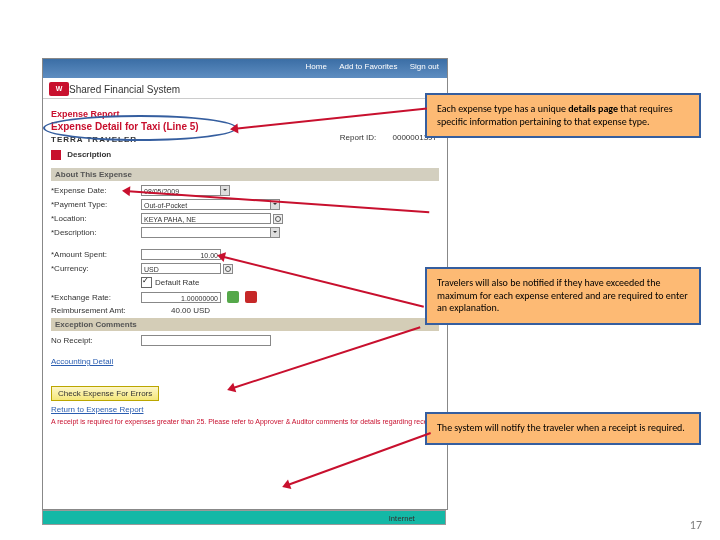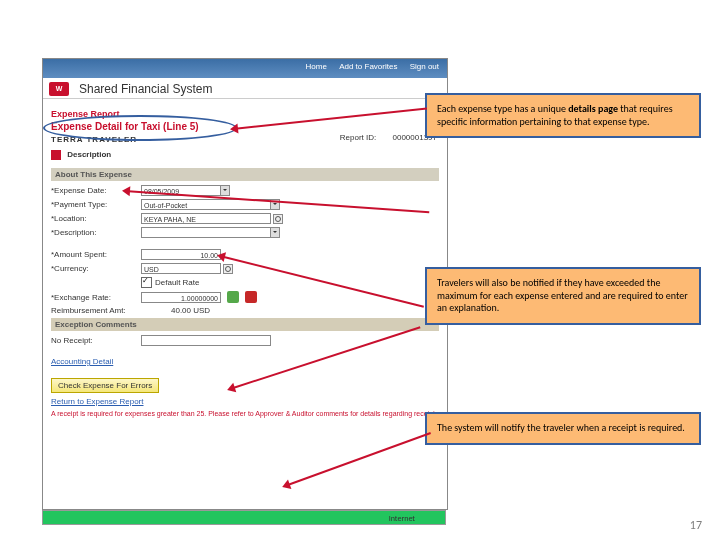--- a/index.html
+++ b/index.html
@@ -3,21 +3,21 @@
 <meta charset="utf-8">
 <style>
 html,body{margin:0;padding:0;font-family:Calibri,Arial,sans-serif;background:#fff}
 .slide{width:720px;height:540px;position:relative;background:#fff;overflow:hidden}
 .slide-title{position:absolute;top:8px;left:0;width:720px;text-align:center;font-size:24px;color:#000}
 .screenshot{position:absolute;left:42px;top:58px;width:404px;height:450px;border:1px solid #888;background:#fff;font-family:Tahoma,Arial,sans-serif;font-size:8px;color:#333}
 .ss-topbar{height:16px;background:linear-gradient(#3b6ea5,#5e8dc1);text-align:right;color:#fff;font-size:8px;padding:3px 8px 0 0}
 .ss-topbar span{margin-left:10px}
 .ss-brand{padding:4px 6px 2px 6px;border-bottom:1px solid #ccc;display:flex;align-items:center}
 .ss-logo{width:20px;height:14px;background:#c8102e;color:#fff;text-align:center;line-height:14px;font-size:7px;font-weight:bold;border-radius:2px}
-.ss-brandtext{margin-left:10px;font-size:12px;color:#333}
+.ss-brandtext{margin-left:0;font-size:10px;color:#333}
 .ss-body{padding:6px 8px}
 .ss-h1{color:#c8102e;font-size:9px;font-weight:bold;margin-top:4px}
 .ss-h2{color:#c8102e;font-size:10px;font-weight:bold;margin:2px 0 3px 0}
 .ss-name{font-size:8px;font-weight:bold;letter-spacing:1px;margin-bottom:6px}
 .ss-instr{font-size:8px;color:#333;margin-bottom:6px}
 .ss-flag{width:10px;height:10px;display:inline-block;background:#c8102e;margin-right:4px;vertical-align:middle}
 .ss-flagrow{margin-bottom:8px}
 .ss-section{background:#d3cfbf;padding:2px 4px;font-size:8px;font-weight:bold;color:#555;margin-bottom:4px}
 .ss-row{display:flex;align-items:center;margin-bottom:3px}
 .ss-label{width:90px;font-size:8px;color:#333}
@@ -30,21 +30,21 @@
 .ss-look:after{content:"";position:absolute;left:1px;top:1px;width:4px;height:4px;border:1px solid #555;border-radius:50%}
 .ss-chk{width:9px;height:9px;border:1px solid #666;background:#fff;margin-right:3px;position:relative}
 .ss-chk.checked:after{content:"✓";position:absolute;left:0;top:-2px;font-size:8px;color:#000}
 .ss-reportid{position:absolute;right:10px;top:74px;font-size:8px;color:#333}
 .ss-reportid-val{margin-left:14px}
 .ss-btn{display:inline-block;background:linear-gradient(#fdf6c8,#f5e77a);border:1px solid #bba600;padding:2px 6px;font-size:8px;color:#333;margin-right:4px}
 .ss-link{color:#2a5db0;text-decoration:underline;font-size:8px}
 .ss-redmsg{color:#c8102e;font-size:7px;margin:4px 0}
 .ss-exicon{width:12px;height:12px;display:inline-block;background:#55a84a;border-radius:2px;position:relative;margin-left:6px;vertical-align:middle}
 .ss-exicon.red{background:#c62828}
-.ss-statusbar{position:absolute;left:42px;top:510px;width:404px;height:15px;background:#22c55e;border:1px solid #999;font-size:8px;color:#333;display:flex;align-items:center;padding-left:4px;box-sizing:border-box}
+.ss-statusbar{position:absolute;left:42px;top:510px;width:404px;height:15px;background:#14b8a6;border:1px solid #999;font-size:8px;color:#333;display:flex;align-items:center;padding-left:4px;box-sizing:border-box}
 .ss-statusbar .ie{position:absolute;right:30px}
 .callout{position:absolute;background:#fdba74;border:2px solid #355e9f;padding:8px 10px;font-size:10px;line-height:1.25;color:#000}
 .callout.c1{left:425px;top:93px;width:252px}
 .callout.c2{left:425px;top:195px;width:252px}
 .callout.c3{left:425px;top:267px;width:252px}
 .callout.c4{left:425px;top:412px;width:252px}
 .arrow{position:absolute;height:2px;background:#c8102e;transform-origin:left center}
 .arrow:after{content:"";position:absolute;left:-8px;top:-4px;border:5px solid transparent;border-right:8px solid #c8102e}
 .pagenum{position:absolute;right:18px;bottom:8px;font-size:12px;color:#7f7f7f}
 .ellipse{position:absolute;border:2px solid #355e9f;border-radius:50%;background:transparent}
@@ -128,21 +128,21 @@
         </div>
 
       <div class="ss-section" style="background:#d4cdb7">Exception Comments</div>
       <div class="ss-row">
           <div class="ss-label">No Receipt:</div>
           <div class="ss-input wide"></div>
         </div>
 
       <div style="height:8px"></div>
       <div><span class="ss-link">Accounting Detail</span></div>
-      <div style="margin-top:12px"><span class="ss-btn">Check Expense For Errors</span></div>
+      <div style="margin-top:20px"><span class="ss-btn">Check Expense For Errors</span></div>
       <div style="margin-top:4px"><span class="ss-link">Return to Expense Report</span></div>
       <div class="ss-redmsg">A receipt is required for expenses greater than 25.  Please refer to Approver &amp; Auditor comments for details regarding receipts</div>
     </div>
   </div>
 
   <div class="ss-statusbar">
     <span class="ie">Internet</span>
   </div>
 
   <div class="ellipse" style="left:43px;top:115px;width:190px;height:22px"></div>

